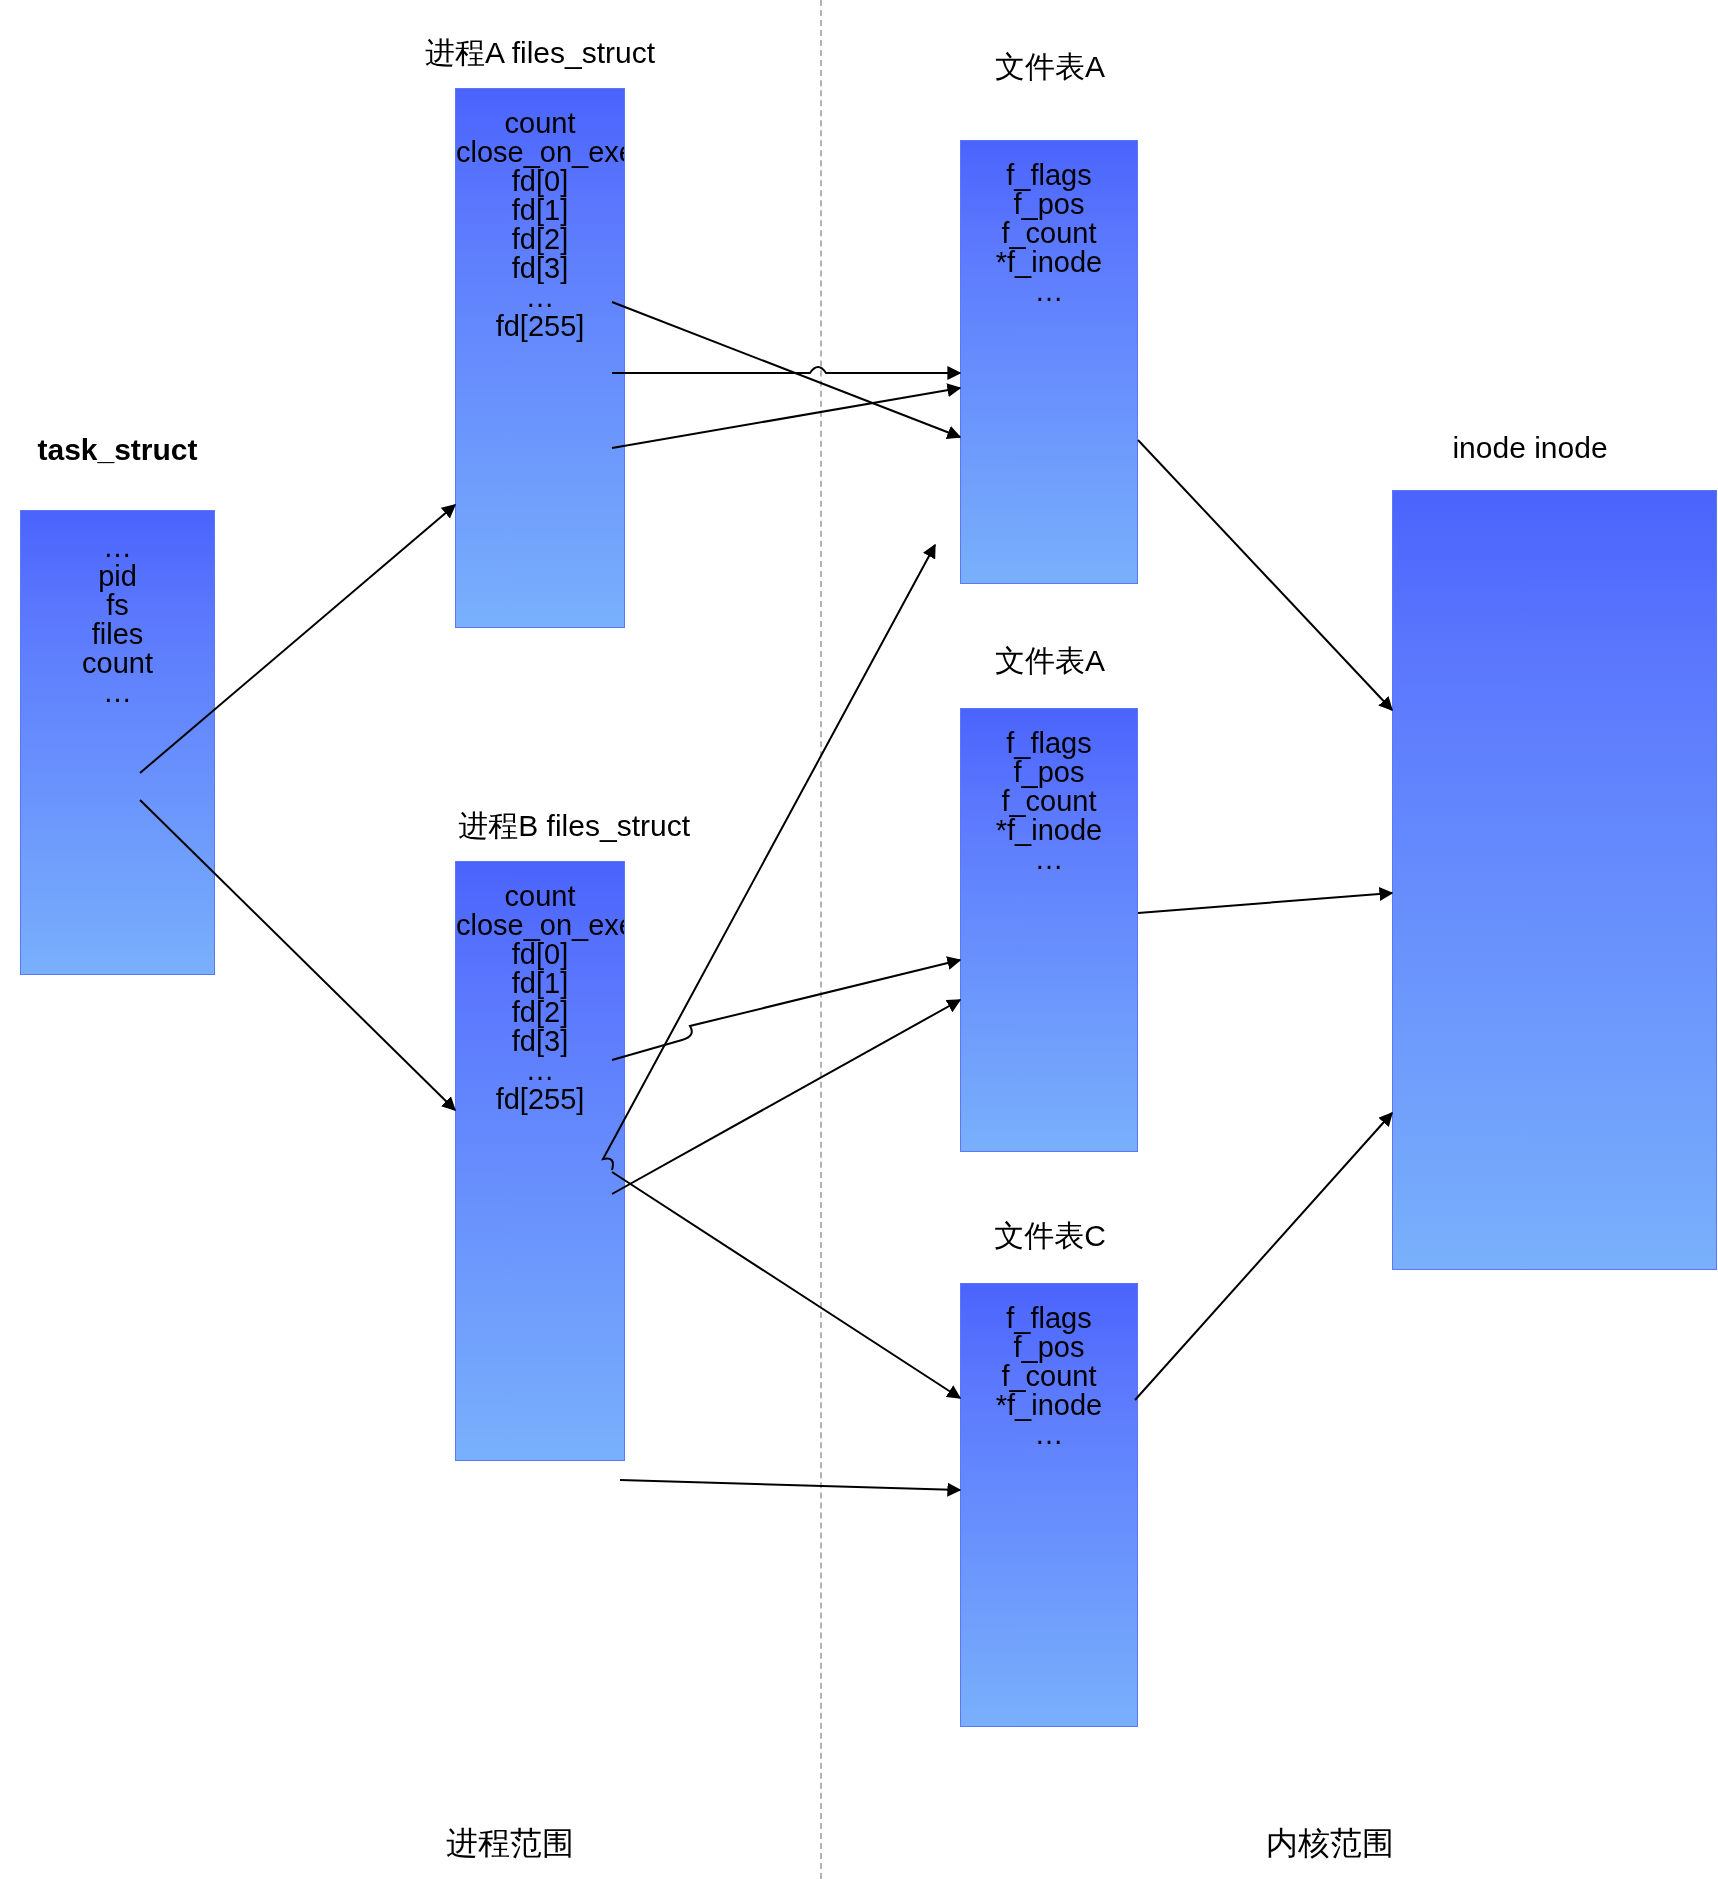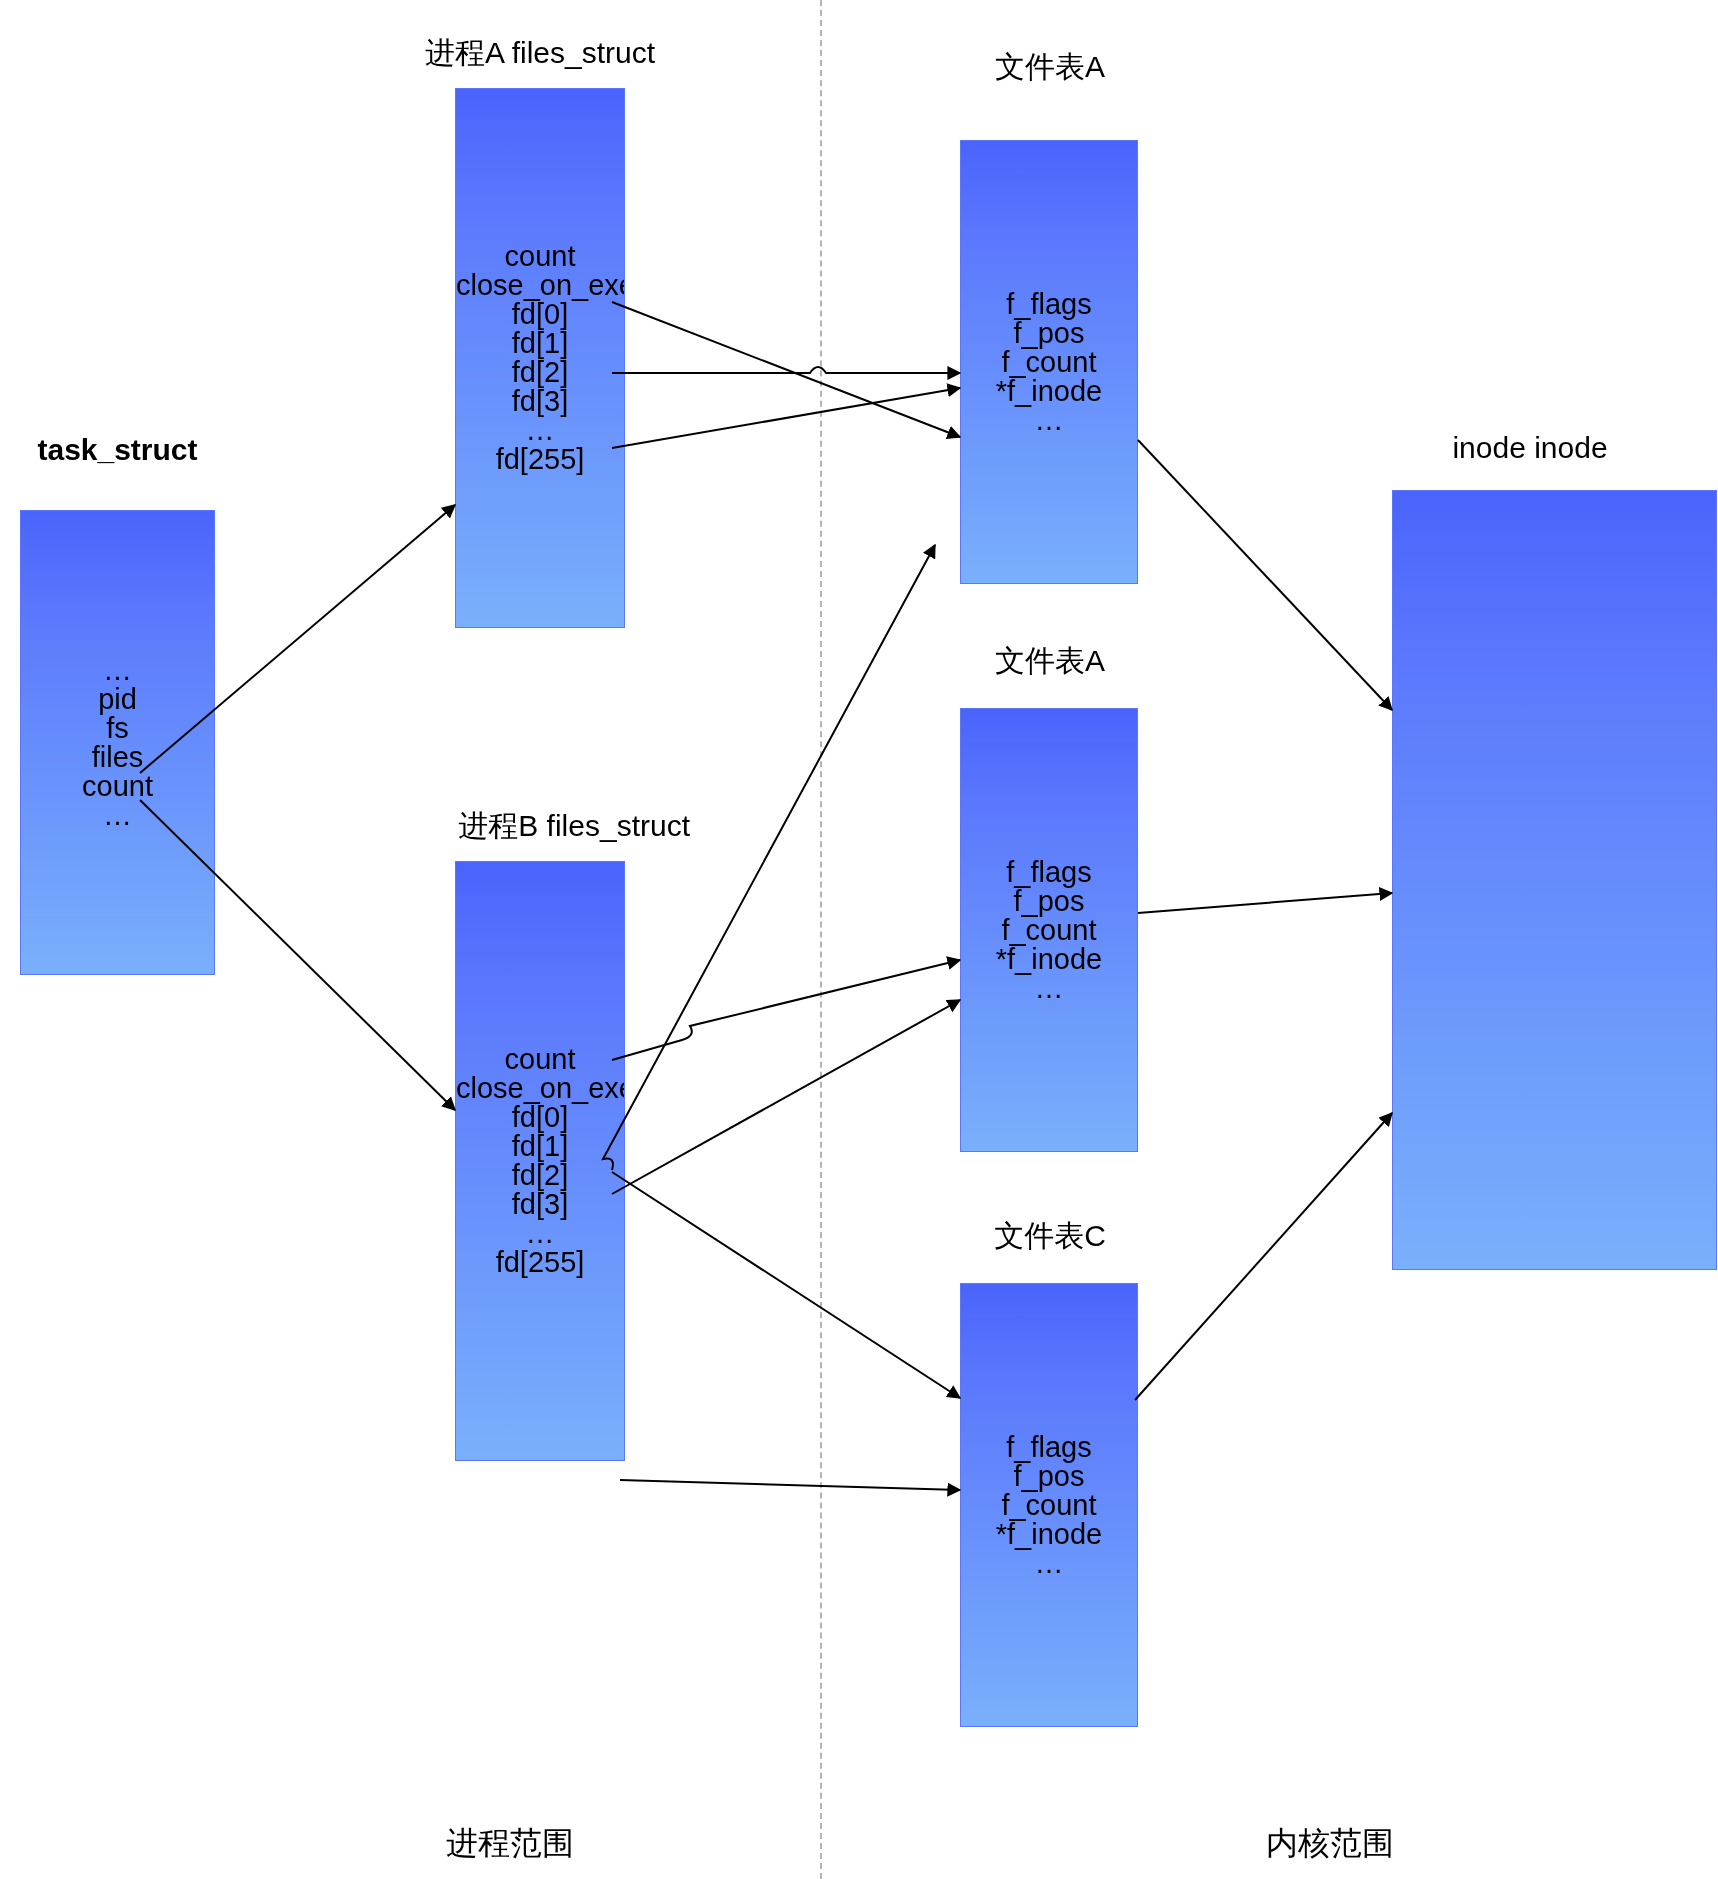--- a/index.html
+++ b/index.html
@@ -32,21 +32,21 @@
     text-align: center;
     font-family: "Liberation Sans", "DejaVu Sans", sans-serif;
   }
   .struct-box {
     position: absolute;
     background: linear-gradient(180deg, #4a64fc 0%, #5b78fd 22%, #79b0fb 100%);
     border: 1px solid #5b76fb;
     box-sizing: border-box;
     display: flex;
     flex-direction: column;
-    justify-content: center;
+    justify-content: flex-start;
     align-items: center;
     overflow: hidden;
   }
   .struct-box.plain {
     display: block;
   }
   .field {
     font-size: 29px;
     color: #000000;
     text-align: center;

